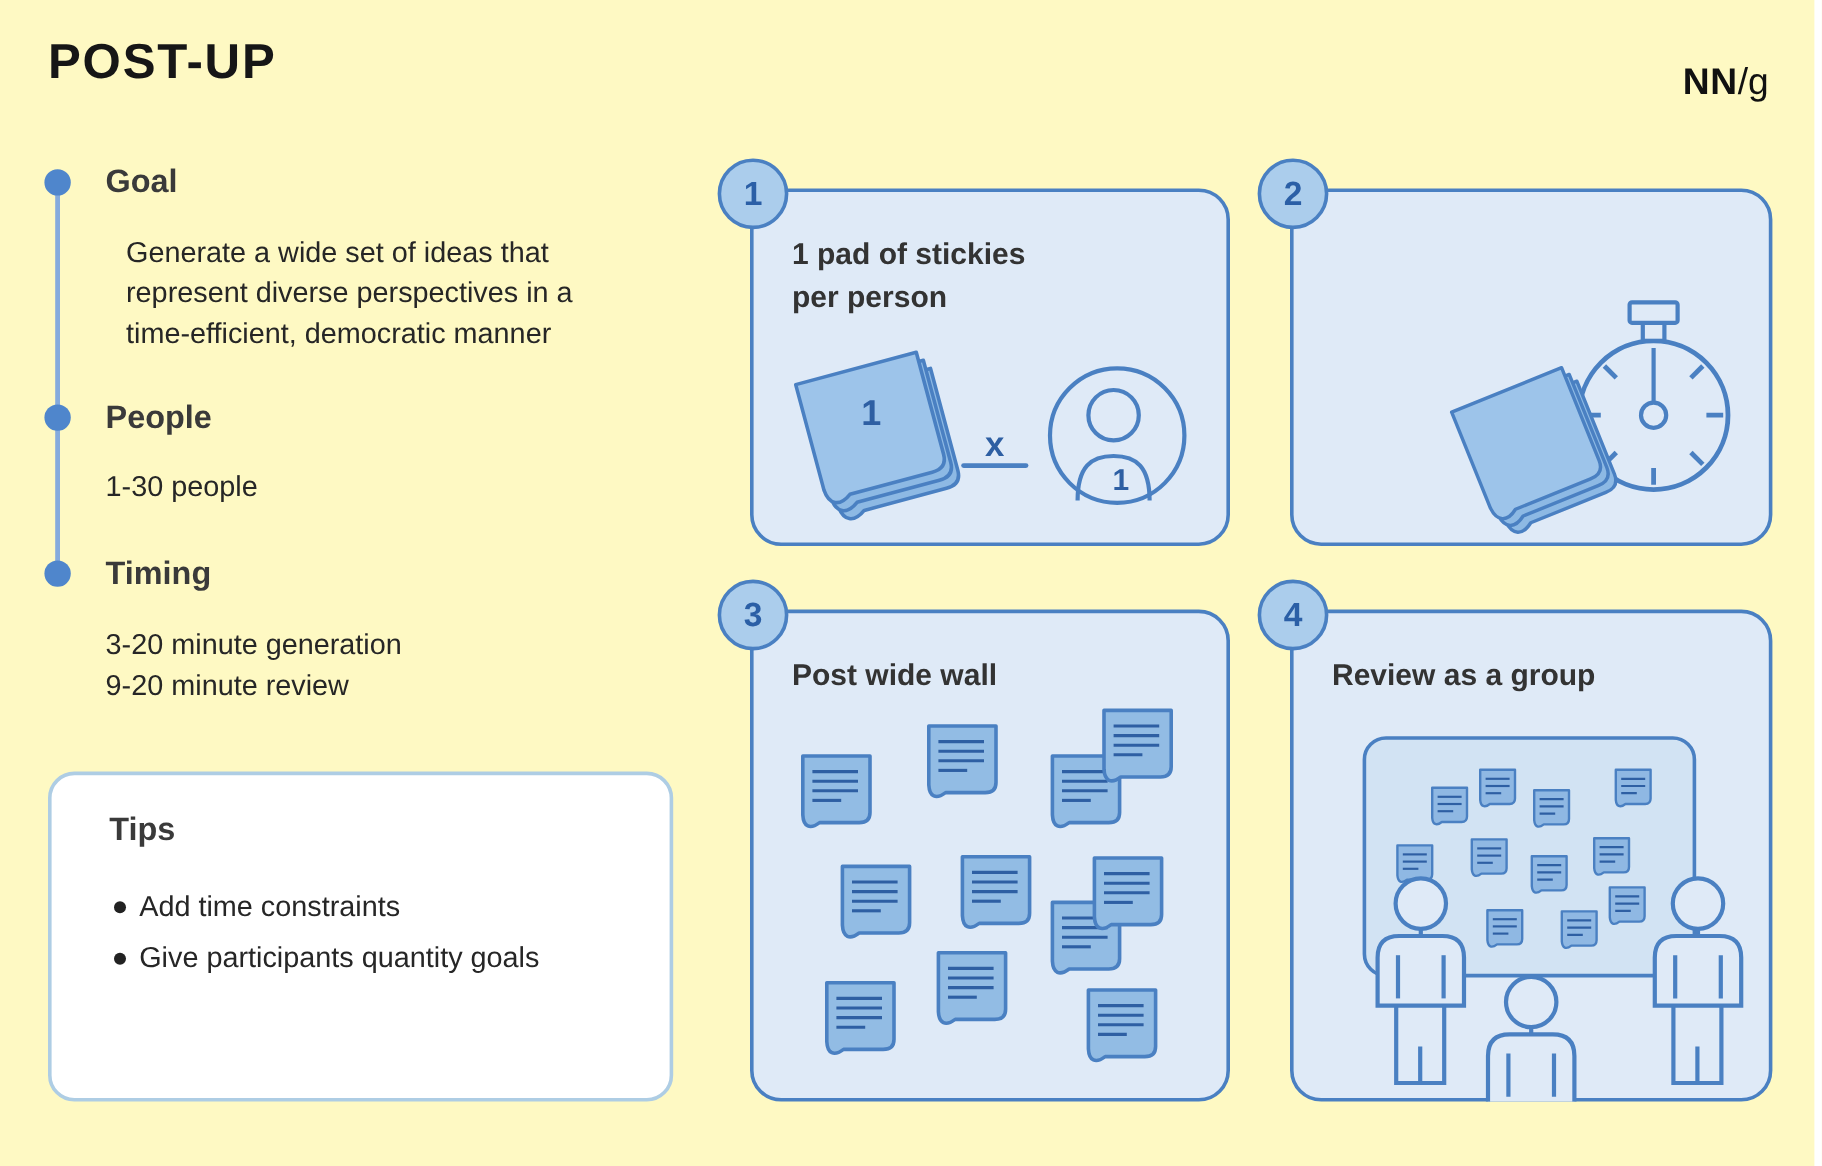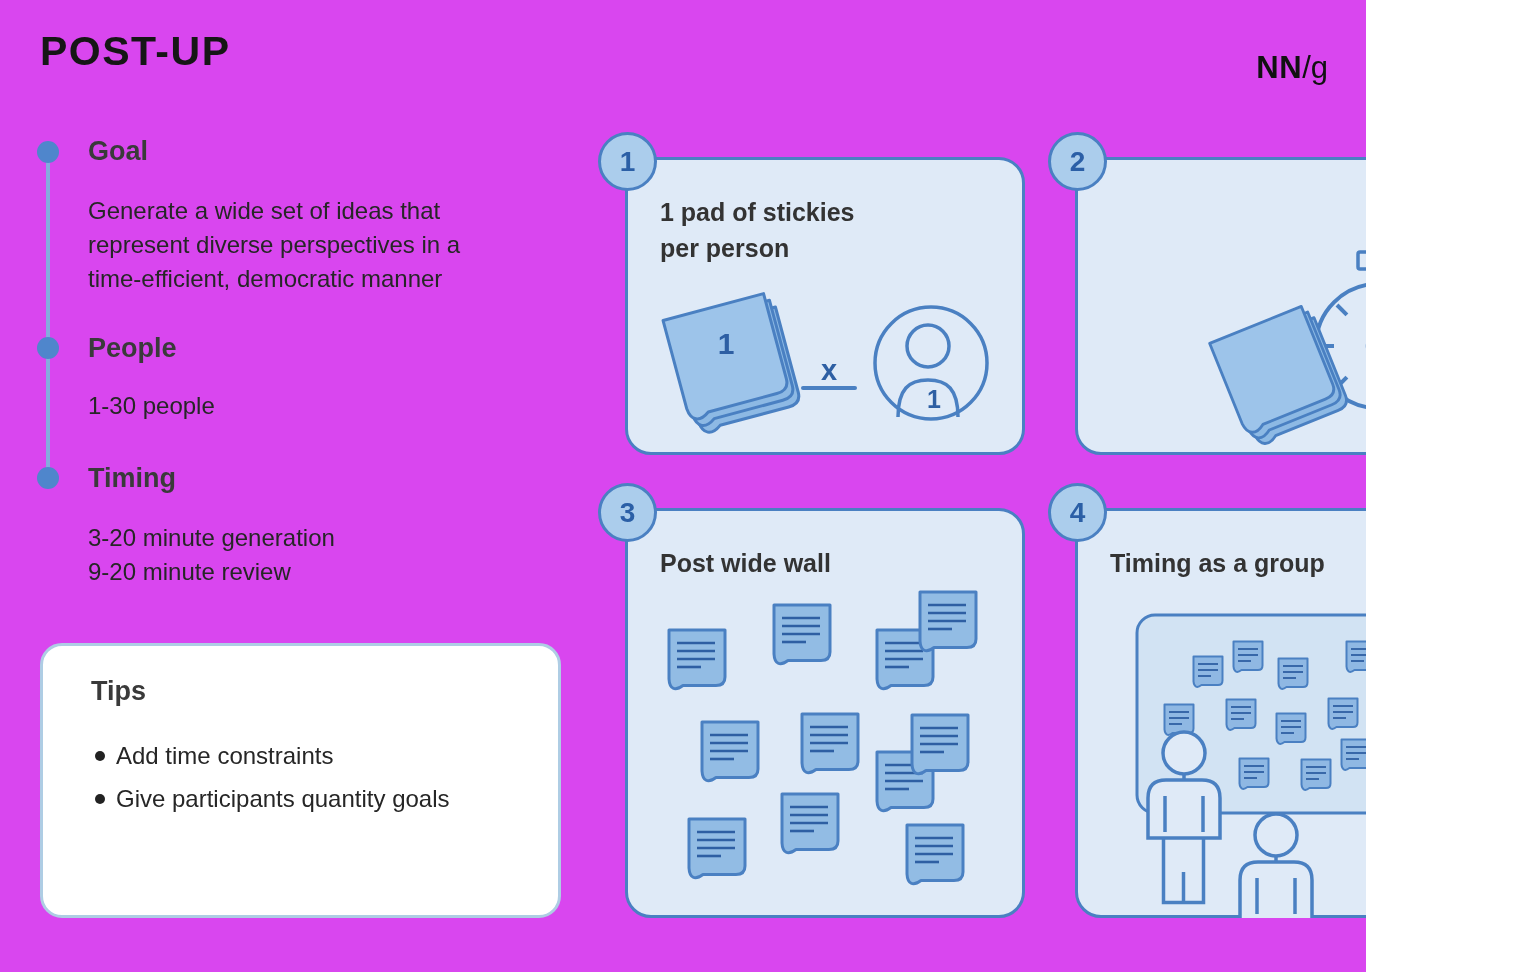--- a/index.html
+++ b/index.html
@@ -1,37 +1,37 @@
 <!DOCTYPE html>
 <html style="--title-black: #161616; --text-dark: #3a3a3a; --accent-border: #4a80c2; --card-bg: #dfeaf7; --badge-bg: #abcdec; --badge-text: #2b5fa6; --sticky-fill: #92bce4; --sticky-top-fill: #9dc4ea; --sticky-line: #2e5fa3; --board-bg: #d2e3f3; --rail-line: #85abdd; --rail-dot: #4f86cc; --tips-border: #aecde4;"><head>
 <meta charset="utf-8">
 <style>
   * { margin:0; padding:0; box-sizing:border-box; }
   html,body { background:#fff; }
   body { font-family:"Liberation Sans","DejaVu Sans",sans-serif; }
-  .canvas { position:relative; width:1366px; height:972px; background:#d946ef; overflow:hidden; }
+  .canvas { position:relative; width:1512px; height:972px; background:#fef9c3; overflow:hidden; }
 
   .page-title { position:absolute; left:40px; top:28px; font-size:41px; font-weight:800;
                 letter-spacing:1.5px; color:var(--title-black,#161616); }
   .logo { position:absolute; top:30px; right:38px; font-size:31px; color:#111;margin-top:20px; }
   .logo .bold { font-weight:800; letter-spacing:0.5px; }
   .logo .light { font-weight:400; }
 
   .rail { position:absolute; left:46px; top:152px; width:4px; height:326px;
           background:var(--rail-line,#85abdd); border-radius:2px; }
   .dot { position:absolute; left:37px; width:22px; height:22px; border-radius:50%;
          background:var(--rail-dot,#4f86cc); }
   .dot-1 { top:141px; } .dot-2 { top:337px; } .dot-3 { top:467px; }
 
   .section-heading { position:absolute; left:88px; font-size:27px; font-weight:700;
                      color:var(--text-dark,#3a3a3a); }
   .h-goal { top:136px; } .h-people { top:333px; } .h-timing { top:463px; }
   .body-text { position:absolute; left:88px; font-size:24px; line-height:34px;
                color:#262626; white-space:pre-line; width:470px; }
-  .b-goal { top:194px; } .b-people { top:389px; } .b-timing { top:521px; }
+  .b-goal { top:194px;margin-left:17px; } .b-people { top:389px; } .b-timing { top:521px; }
 
   .tips-box { position:absolute; left:40px; top:643px; width:521px; height:275px;
               border:3px solid var(--tips-border,#aecde4); border-radius:22px; background:#fff; }
   .tips-heading { position:absolute; left:48px; top:30px; font-size:27px; font-weight:700;
                   color:var(--text-dark,#3a3a3a); }
   .tips-list { position:absolute; left:48px; top:94px; width:440px; list-style:none; }
   .tips-list li { position:relative; padding-left:25px; font-size:24px; line-height:32px;
                   margin-bottom:11px; color:#262626; white-space:pre-line; }
   .tips-list li::before { content:""; position:absolute; left:4px; top:11px; width:10px;
                           height:10px; border-radius:50%; background:#222; }
@@ -184,21 +184,21 @@
       <use href="#sym-sticky" x="250" y="242"></use>
       <use href="#sym-sticky" x="285" y="205"></use>
       <use href="#sym-sticky" x="62" y="309"></use>
       <use href="#sym-sticky" x="155" y="284"></use>
       <use href="#sym-sticky" x="280" y="315"></use>
     </svg>
   </div>
 
   <div class="card card-4">
     <div class="badge">4</div>
-    <div class="card-title">Timing as a group</div>
+    <div class="card-title">Review as a group</div>
     <svg class="illus" width="402" height="410" viewBox="0 0 402 410" aria-hidden="true">
       <rect x="62" y="107" width="275" height="198" rx="18" fill="#d2e3f3" stroke="#4a80c2" stroke-width="3"></rect>
       <use href="#sym-mini" x="117" y="147"></use>
       <use href="#sym-mini" x="157" y="132"></use>
       <use href="#sym-mini" x="202" y="149"></use>
       <use href="#sym-mini" x="270" y="132"></use>
       <use href="#sym-mini" x="88" y="195"></use>
       <use href="#sym-mini" x="150" y="190"></use>
       <use href="#sym-mini" x="200" y="204"></use>
       <use href="#sym-mini" x="252" y="189"></use>

